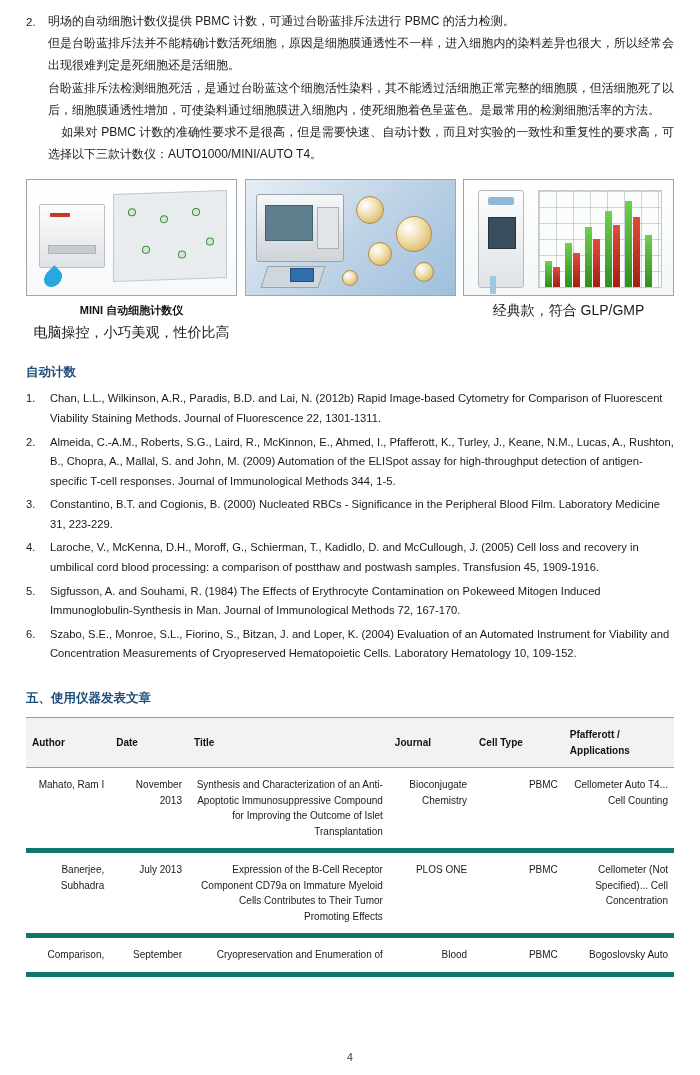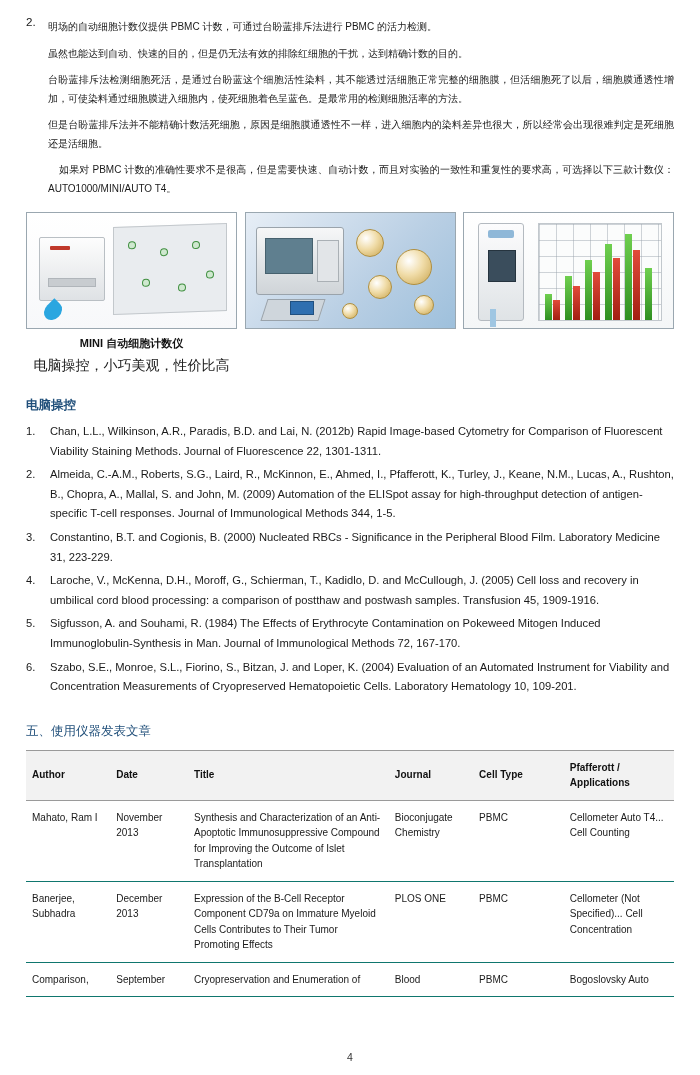--- a/index.html
+++ b/index.html
@@ -34,22 +34,22 @@
     width: 22px;
     flex: 0 0 22px;
     font-size: 11.6px;
     color: #1a1a1a;
     padding-top: 1px;
   }
   .item2 .body {
     flex: 1;
   }
   .para {
-    margin: 8px 0 0 0;
-    font-size: 10px;
+    margin: 0 0 0 0;
+    font-size: 12px;
     line-height: 1.85;
     color: #1a1a1a;
     text-align: justify;
   }
   .para.indent {
     text-indent: 1.1em;
   }
 
   
   .figures {
@@ -191,21 +191,21 @@
     text-align: left;
   }
   ol.refs li .rt {
     flex: 1;
   }
 
   
   h3.sec2 {
     font-size: 12.5px;
     color: #1f4e79;
-    font-weight: normal;
+    font-weight: bold;
     margin: 26px 0 10px 0;
   }
 
   table.pubs {
     width: 100%;
     border-collapse: collapse;
     font-size: 10px;
     line-height: 1.55;
   }
   table.pubs th {
@@ -214,22 +214,23 @@
     padding: 9px 6px;
     border-top: 1px solid #9a9a9a;
     border-bottom: 1px solid #9a9a9a;
     background: #f2f2f2;
     font-size: 10px;
     color: #111;
   }
   table.pubs td {
     vertical-align: top;
     padding: 9px 6px;
-    border-bottom: 1px solid #0f766e;
+    border-bottom: 5px solid #0f766e;
     color: #1a1a1a;
+    text-align: right;
   }
   table.pubs col.c1 { width: 13%; }
   table.pubs col.c2 { width: 12%; }
   table.pubs col.c3 { width: 31%; }
   table.pubs col.c4 { width: 13%; }
   table.pubs col.c5 { width: 14%; }
   table.pubs col.c6 { width: 17%; }
 
   .pagenum {
     position: absolute;
@@ -242,23 +243,22 @@
 </style>
 </head>
 <body>
 
 <div class="page">
 
   <div class="item2">
     <div class="num">2.</div>
     <div class="body">
       <p class="para">明场的自动细胞计数仪提供 PBMC 计数，可通过台盼蓝排斥法进行 PBMC 的活力检测。</p>
-      <p class="para">虽然也能达到自动、快速的目的，但是仍无法有效的排除红细胞的干扰，达到精确计数的目的。</p>
+      <p class="para">但是台盼蓝排斥法并不能精确计数活死细胞，原因是细胞膜通透性不一样，进入细胞内的染料差异也很大，所以经常会出现很难判定是死细胞还是活细胞。</p>
       <p class="para">台盼蓝排斥法检测细胞死活，是通过台盼蓝这个细胞活性染料，其不能透过活细胞正常完整的细胞膜，但活细胞死了以后，细胞膜通透性增加，可使染料通过细胞膜进入细胞内，使死细胞着色呈蓝色。是最常用的检测细胞活率的方法。</p>
-      <p class="para">但是台盼蓝排斥法并不能精确计数活死细胞，原因是细胞膜通透性不一样，进入细胞内的染料差异也很大，所以经常会出现很难判定是死细胞还是活细胞。</p>
       <p class="para indent">如果对 PBMC 计数的准确性要求不是很高，但是需要快速、自动计数，而且对实验的一致性和重复性的要求高，可选择以下三款计数仪：AUTO1000/MINI/AUTO T4。</p>
     </div>
   </div>
 
   <div class="figures">
 
     <div class="fig">
       <div class="imgbox f1">
         <div class="machine">
             <div class="logo-red"></div>
@@ -307,25 +307,26 @@
           <div class="bar r" style="left:34px; height:34px;"></div>
           <div class="bar g" style="left:46px; height:60px;"></div>
           <div class="bar r" style="left:54px; height:48px;"></div>
           <div class="bar g" style="left:66px; height:76px;"></div>
           <div class="bar r" style="left:74px; height:62px;"></div>
           <div class="bar g" style="left:86px; height:86px;"></div>
           <div class="bar r" style="left:94px; height:70px;"></div>
           <div class="bar g" style="left:106px; height:52px;"></div>
         </div>
       </div>
+      <div class="cap-sub">经典款，符合 GLP/GMP</div>
     </div>
 
   </div>
 
-  <h3 class="sec">电脑操控</h3>
+  <h3 class="sec">自动计数</h3>
   <ol class="refs">
     <li>
       <span class="rn">1.</span>
       <span class="rt">Chan, L.L., Wilkinson, A.R., Paradis, B.D. and Lai, N. (2012b) Rapid Image-based Cytometry for Comparison of Fluorescent Viability Staining Methods. Journal of Fluorescence 22, 1301-1311.</span>
     </li>
     <li>
       <span class="rn">2.</span>
       <span class="rt">Almeida, C.-A.M., Roberts, S.G., Laird, R., McKinnon, E., Ahmed, I., Pfafferott, K., Turley, J., Keane, N.M., Lucas, A., Rushton, B., Chopra, A., Mallal, S. and John, M. (2009) Automation of the ELISpot assay for high-throughput detection of antigen-specific T-cell responses. Journal of Immunological Methods 344, 1-5.</span>
     </li>
     <li>
@@ -335,21 +336,21 @@
     <li>
       <span class="rn">4.</span>
       <span class="rt">Laroche, V., McKenna, D.H., Moroff, G., Schierman, T., Kadidlo, D. and McCullough, J. (2005) Cell loss and recovery in umbilical cord blood processing: a comparison of postthaw and postwash samples. Transfusion 45, 1909-1916.</span>
     </li>
     <li>
       <span class="rn">5.</span>
       <span class="rt">Sigfusson, A. and Souhami, R. (1984) The Effects of Erythrocyte Contamination on Pokeweed Mitogen Induced Immunoglobulin-Synthesis in Man. Journal of Immunological Methods 72, 167-170.</span>
     </li>
     <li>
       <span class="rn">6.</span>
-      <span class="rt">Szabo, S.E., Monroe, S.L., Fiorino, S., Bitzan, J. and Loper, K. (2004) Evaluation of an Automated Instrument for Viability and Concentration Measurements of Cryopreserved Hematopoietic Cells. Laboratory Hematology 10, 109-201.</span>
+      <span class="rt">Szabo, S.E., Monroe, S.L., Fiorino, S., Bitzan, J. and Loper, K. (2004) Evaluation of an Automated Instrument for Viability and Concentration Measurements of Cryopreserved Hematopoietic Cells. Laboratory Hematology 10, 109-152.</span>
     </li>
   </ol>
 
   <h3 class="sec2">五、使用仪器发表文章</h3>
   <table class="pubs">
     <colgroup>
       <col class="c1">
         <col class="c2">
         <col class="c3">
         <col class="c4">
@@ -370,21 +371,21 @@
       <tr>
         <td>Mahato, Ram I</td>
         <td>November 2013</td>
         <td>Synthesis and Characterization of an Anti-Apoptotic Immunosuppressive Compound for Improving the Outcome of Islet Transplantation</td>
         <td>Bioconjugate Chemistry</td>
         <td>PBMC</td>
         <td>Cellometer Auto T4... Cell Counting</td>
       </tr>
       <tr>
         <td>Banerjee, Subhadra</td>
-        <td>December 2013</td>
+        <td>July 2013</td>
         <td>Expression of the B-Cell Receptor Component CD79a on Immature Myeloid Cells Contributes to Their Tumor Promoting Effects</td>
         <td>PLOS ONE</td>
         <td>PBMC</td>
         <td>Cellometer (Not Specified)... Cell Concentration</td>
       </tr>
       <tr>
         <td>Comparison,</td>
         <td>September</td>
         <td>Cryopreservation and Enumeration of</td>
         <td>Blood</td>

